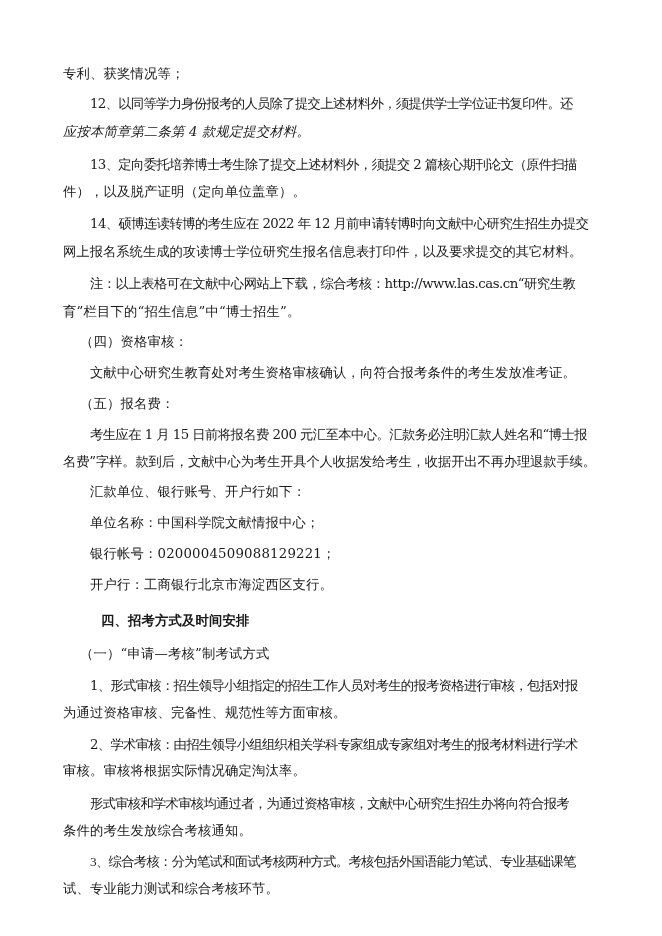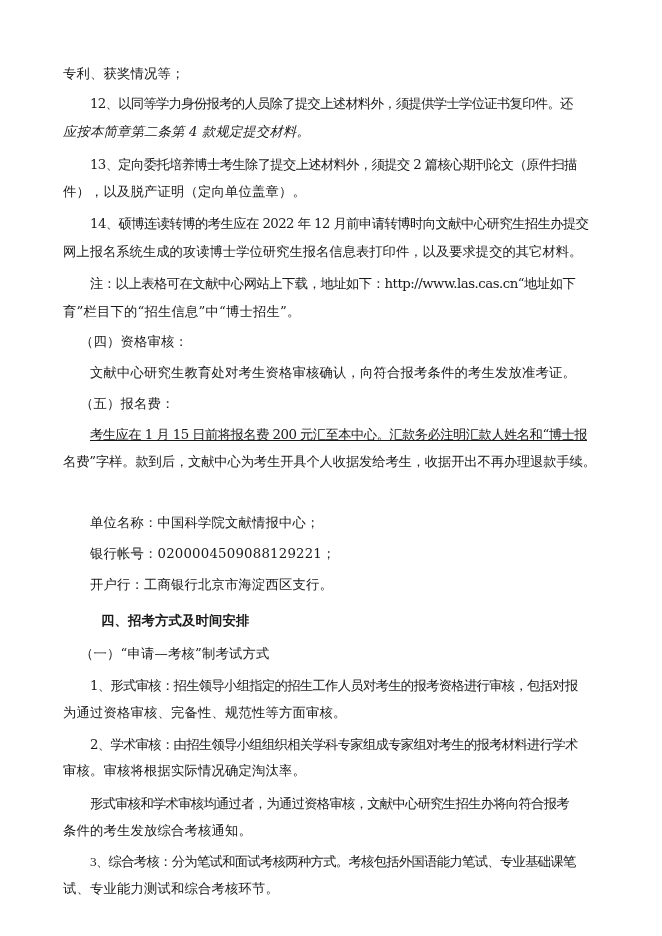--- a/index.html
+++ b/index.html
@@ -16,27 +16,28 @@
 <body>
 
 <div class="page" id="page">
     <div class="line " style="top: 66px;">专利、获奖情况等；</div>
     <div class="line ind" style="top: 96px; letter-spacing: -0.671795px;">12、以同等学力身份报考的人员除了提交上述材料外，须提供学士学位证书复印件。还</div>
     <div class="line " style="top: 124px; font-style: italic;">应按本简章第二条第 4 款规定提交材料。</div>
     <div class="line ind" style="top: 157px; letter-spacing: -0.629268px;">13、定向委托培养博士考生除了提交上述材料外，须提交 2 篇核心期刊论文（原件扫描</div>
     <div class="line " style="top: 184px;">件），以及脱产证明（定向单位盖章）。</div>
     <div class="line ind" style="top: 216px; letter-spacing: -0.555556px;">14、硕博连读转博的考生应在 2022 年 12 月前申请转博时向文献中心研究生招生办提交</div>
     <div class="line " style="top: 244px; letter-spacing: 0.0205128px;">网上报名系统生成的攻读博士学位研究生报名信息表打印件，以及要求提交的其它材料。</div>
-    <div class="line ind" style="top: 276px; letter-spacing: -0.493878px;">注：以上表格可在文献中心网站上下载，地址如下：http://www.las.cas.cn“地址如下</div>
+    <div class="line ind" style="top: 276px; letter-spacing: -0.493878px;">注：以上表格可在文献中心网站上下载，综合考核：http://www.las.cas.cn“研究生教</div>
     <div class="line " style="top: 304px;">育”栏目下的“招生信息”中“博士招生”。</div>
     <div class="line sub" style="top: 334px;">（四）资格审核：</div>
     <div class="line ind" style="top: 365px;">文献中心研究生教育处对考生资格审核确认，向符合报考条件的考生发放准考证。</div>
     <div class="line sub" style="top: 396px;">（五）报名费：</div>
-    <div class="line ind" style="top: 427px; letter-spacing: -0.53913px; text-decoration: underline;">考生应在 1 月 15 日前将报名费 200 元汇至本中心。汇款务必注明汇款人姓名和“博士报</div>
+    <div class="line ind" style="top: 427px; letter-spacing: -0.53913px;">考生应在 1 月 15 日前将报名费 200 元汇至本中心。汇款务必注明汇款人姓名和“博士报</div>
     <div class="line " style="top: 454px; letter-spacing: -0.141463px;">名费”字样。款到后，文献中心为考生开具个人收据发给考生，收据开出不再办理退款手续。</div>
+    <div class="line ind" style="top: 484px;">汇款单位、银行账号、开户行如下：</div>
     <div class="line ind" style="top: 515px;">单位名称：中国科学院文献情报中心；</div>
     <div class="line ind" style="top: 546px;">银行帐号：0200004509088129221；</div>
     <div class="line ind" style="top: 577px;">开户行：工商银行北京市海淀西区支行。</div>
     <div class="line bold" style="top: 613px;">四、招考方式及时间安排</div>
     <div class="line sub" style="top: 646px;">（一）“申请—考核”制考试方式</div>
     <div class="line ind" style="top: 678px; letter-spacing: -0.671795px;">1、形式审核：招生领导小组指定的招生工作人员对考生的报考资格进行审核，包括对报</div>
     <div class="line " style="top: 705px;">为通过资格审核、完备性、规范性等方面审核。</div>
     <div class="line ind" style="top: 737px; letter-spacing: -0.671795px;">2、学术审核：由招生领导小组组织相关学科专家组成专家组对考生的报考材料进行学术</div>
     <div class="line " style="top: 763px;">审核。审核将根据实际情况确定淘汰率。</div>
     <div class="line ind" style="top: 796px; letter-spacing: -0.694737px;">形式审核和学术审核均通过者，为通过资格审核，文献中心研究生招生办将向符合报考</div>

